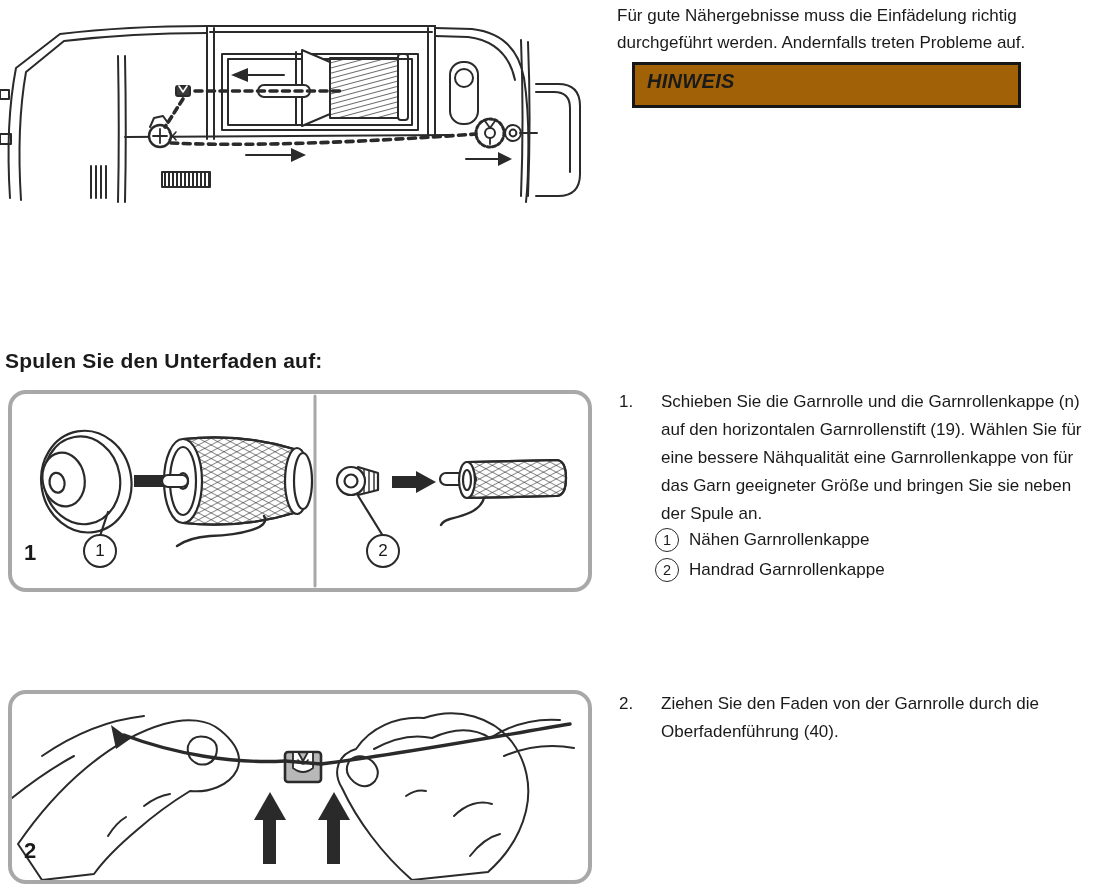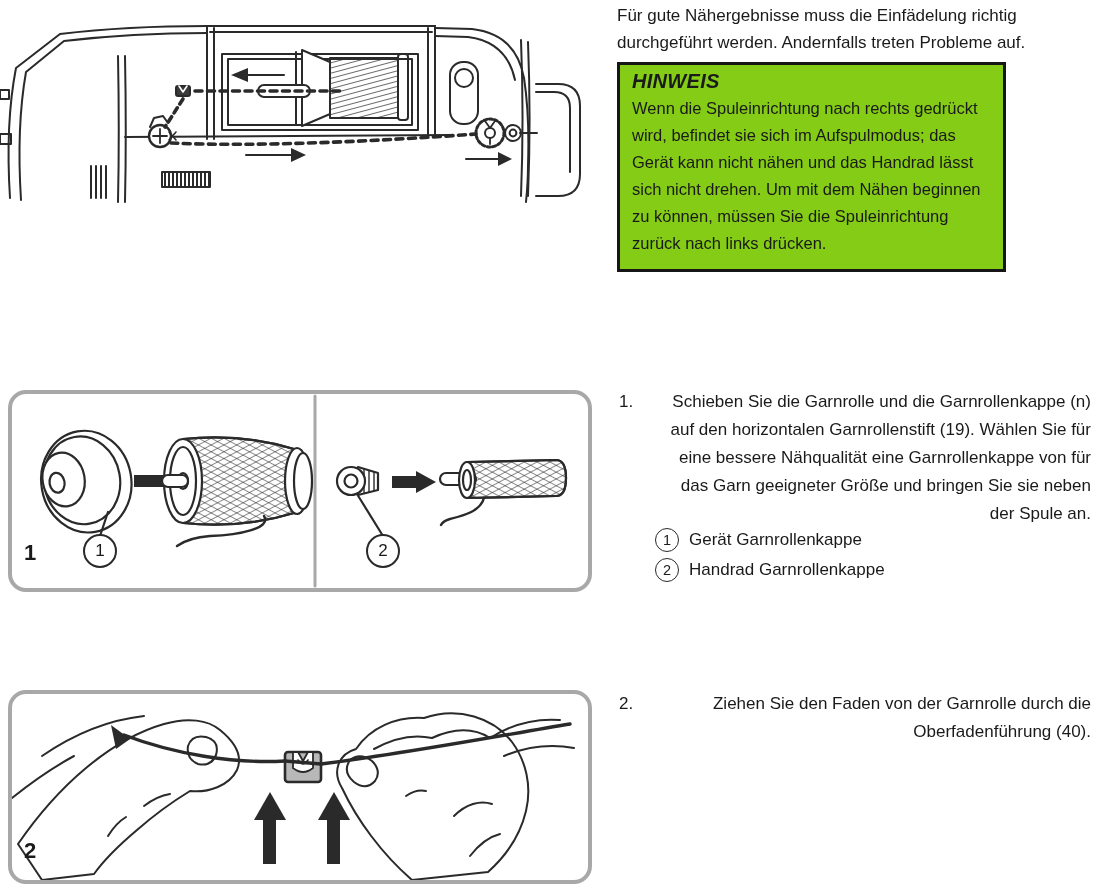--- a/index.html
+++ b/index.html
@@ -4,29 +4,29 @@
 <style>
   html,body{margin:0;padding:0;background:#ffffff;}
   .page{
     position:relative;width:1097px;height:890px;background:#ffffff;
     font-family:Liberation Sans, sans-serif;color:#1a1a1a;overflow:hidden;
   }
   .abs{position:absolute;}
   
   .intro{top:2px;left:617px;width:476px;font-size:17px;line-height:27px;}
   .hinweis{
-    top:62px;left:617px;width:389px;box-sizing:border-box;
-    border:3px solid #161616;padding:5px 12px 12px 12px;background:#84cc16;
+    top:62px;left:632px;width:389px;box-sizing:border-box;
+    border:3px solid #161616;padding:5px 12px 12px 12px;background:#a16207;
   }
   .hinweis-title{font-size:20px;font-weight:bold;font-style:italic;letter-spacing:.3px;}
   .hinweis-body{font-size:16.5px;line-height:27px;margin-top:2px;}
   .section-heading{top:349px;left:5px;font-size:21px;font-weight:bold;letter-spacing:.2px;}
   .step{display:flex;width:472px;font-size:17px;line-height:28px;}
   .step .num{width:42px;flex:none;}
-  .step .txt{flex:1;text-align:right;}
+  .step .txt{flex:1;}
   .step1{top:388px;left:619px;}
   .step2{top:690px;left:619px;}
   .legend-item{left:655px;display:flex;align-items:center;font-size:17px;}
   .legend-item .circ{
     width:22px;height:22px;border:1.6px solid #2a2a2a;border-radius:50%;
     display:flex;align-items:center;justify-content:center;
     font-size:14.5px;margin-right:10px;flex:none;background:#fff;
   }
   .leg1{top:528px;}
   .leg2{top:558px;}
@@ -149,23 +149,23 @@
         <path d="M183,93 L165,121" stroke-dasharray="6 4.5"></path>
         <path d="M171,137 C260,141 380,135 476,128"></path>
       </g>
     </g>
   </svg>
 
   <div class="abs intro">Für gute Nähergebnisse muss die Einfädelung richtig durchgeführt werden. Andernfalls treten Probleme auf.</div>
 
   <div class="abs hinweis">
     <div class="hinweis-title">HINWEIS</div>
-    <div class="hinweis-body">Wenn die Spuleinrichtung nach rechts gedrückt wird, befindet sie sich im Aufspulmodus; das Gerät kann nicht nähen und das Handrad lässt sich nicht drehen. Um mit dem Nähen beginnen zu können, müssen Sie die Spuleinrichtung zurück nach links drücken.</div>
-  </div>
-
+  </div>
+
+  <div class="abs section-heading">Spulen Sie den Unterfaden auf:</div>
 
   <div class="abs figbox fig1">
     <svg width="576" height="194" viewBox="0 0 576 194">
       <defs>
         <pattern id="ch1" width="6" height="6" patternUnits="userSpaceOnUse" patternTransform="rotate(62)">
           <line x1="0" y1="0" x2="0" y2="6" stroke="#2a2a2a" stroke-width="1.1"></line>
         </pattern>
         <pattern id="ch2" width="6" height="6" patternUnits="userSpaceOnUse" patternTransform="rotate(-62)">
           <line x1="0" y1="0" x2="0" y2="6" stroke="#2a2a2a" stroke-width="1.1"></line>
         </pattern>
@@ -222,21 +222,21 @@
   <div class="abs callout co1">1</div>
   <div class="abs callout co2">2</div>
 
   <div class="abs step step1">
     <div class="num">1.</div>
     <div class="txt">Schieben Sie die Garnrolle und die Garnrollenkappe (n) auf den horizontalen Garnrollenstift (19). Wählen Sie für eine bessere Nähqualität eine Garnrollenkappe von für das Garn geeigneter Größe und bringen Sie sie neben der Spule an.</div>
   </div>
 
   <div class="abs legend-item leg1">
     <div class="circ">1</div>
-    <div>Gerät Garnrollenkappe</div>
+    <div>Nähen Garnrollenkappe</div>
   </div>
   <div class="abs legend-item leg2">
     <div class="circ">2</div>
     <div>Handrad Garnrollenkappe</div>
   </div>
 
   <div class="abs figbox fig2">
     <svg width="576" height="186" viewBox="0 0 576 186">
       <g fill="none" stroke="#2a2a2a" stroke-width="2" stroke-linecap="round" stroke-linejoin="round">
 

